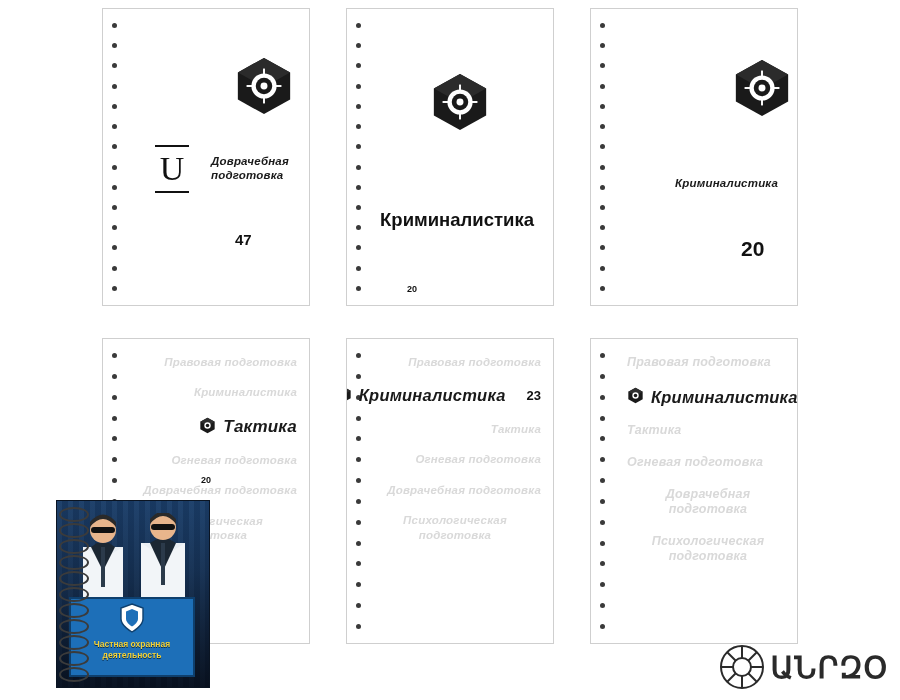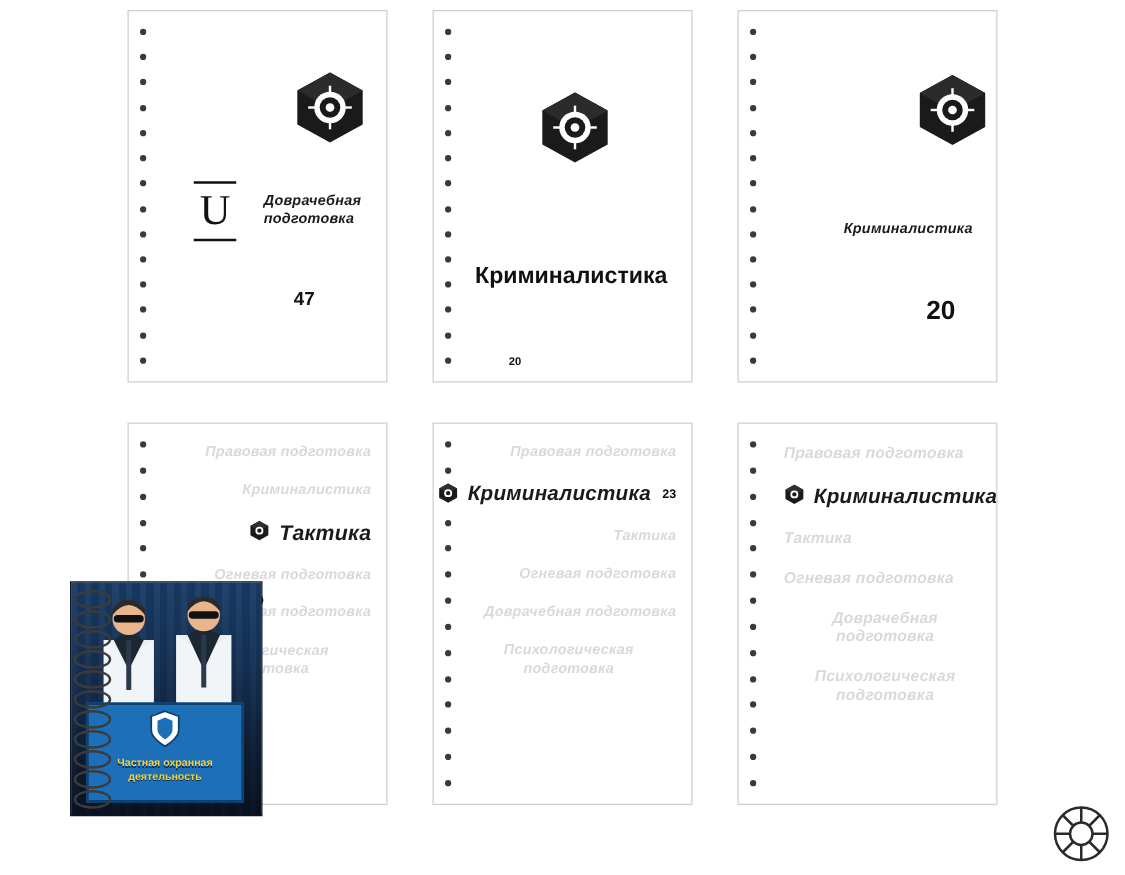--- a/index.html
+++ b/index.html
@@ -173,37 +173,37 @@
     font-size: 9px;
     font-weight: bold;
     color: #111;
   }
 
   
   #sheet5 .menu { top: 16px; }
   #sheet5 .menu .row { font-size: 11.5px; }
   #sheet5 .menu .row.active .txt { font-size: 16.5px; }
   #sheet5 .menu .row.active .sub {
-    font-size: 10px;
+    font-size: 13px;
     font-weight: bold;
     color: #111;
-    margin-left: 2px;
+    margin-left: 14px;
   }
 
   
   #sheet6 .menu { top: 16px; left: 8px; right: 0; }
   #sheet6 .menu .row { text-align: left; padding-left: 6px; font-size: 12.5px; }
   #sheet6 .menu .row.active { justify-content: flex-start; }
   #sheet6 .menu .row.active .txt { font-size: 16.5px; }
 
   
   #book {
     position: absolute;
     left: 34px;
-    top: 465px;
+    top: 500px;
     width: 176px;
     height: 148px;
   }
   #book .cover {
     position: absolute;
     left: 22px;
     top: 0;
     width: 154px;
     height: 188px;
     background: linear-gradient(170deg,#0c1b2e 0%, #16304f 45%, #0a1422 100%);
@@ -600,13 +600,14 @@
       <line x1="23" y1="2" x2="23" y2="14"></line>
         <line x1="23" y1="32" x2="23" y2="44"></line>
       <line x1="2" y1="23" x2="14" y2="23"></line>
         <line x1="32" y1="23" x2="44" y2="23"></line>
       <line x1="8" y1="8" x2="17" y2="17"></line>
         <line x1="29" y1="29" x2="38" y2="38"></line>
       <line x1="38" y1="8" x2="29" y2="17"></line>
         <line x1="17" y1="29" x2="8" y2="38"></line>
     </g>
   </svg>
+  <span class="wm-text">ԱՆՐԶՕ</span>
 </div>
 
 </body></html>

